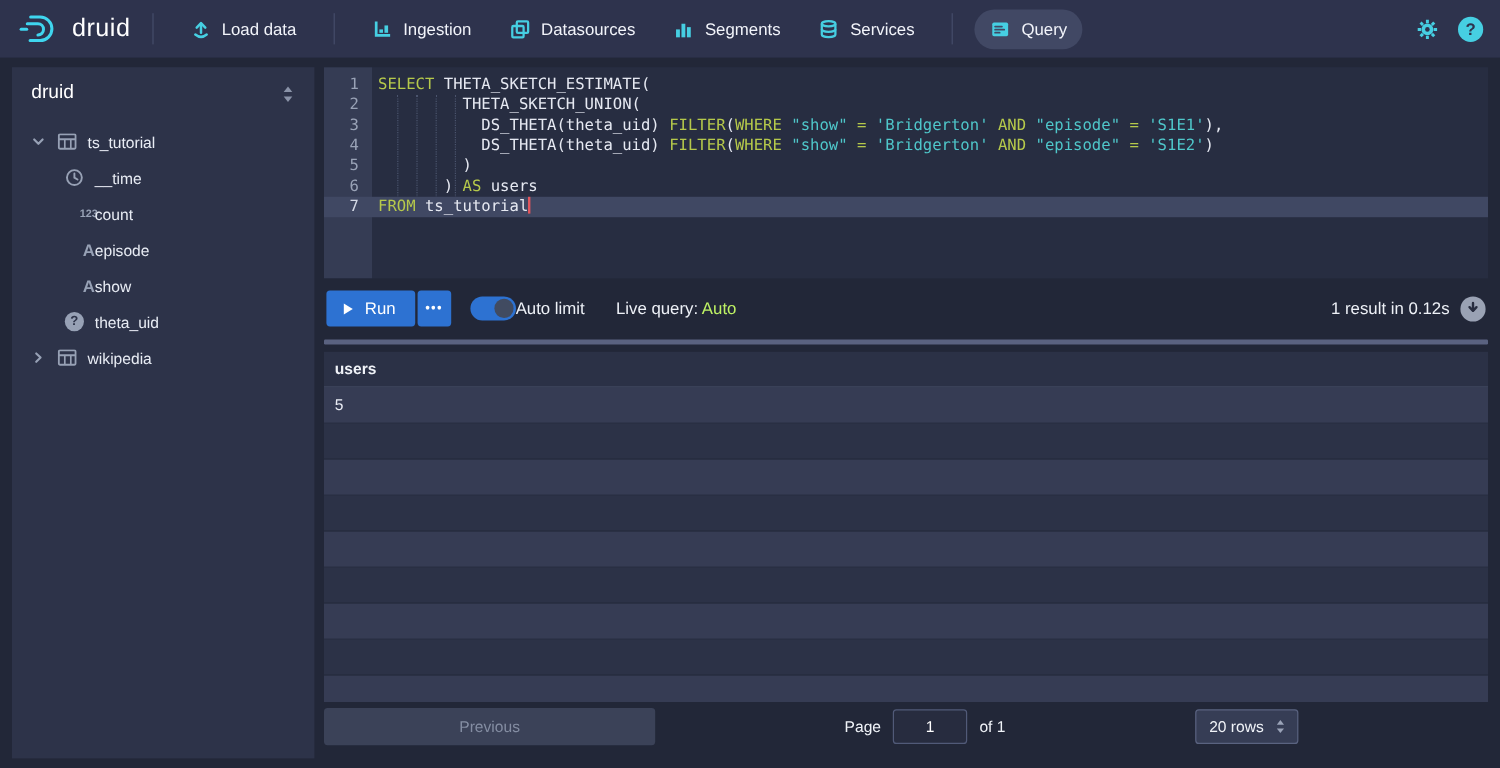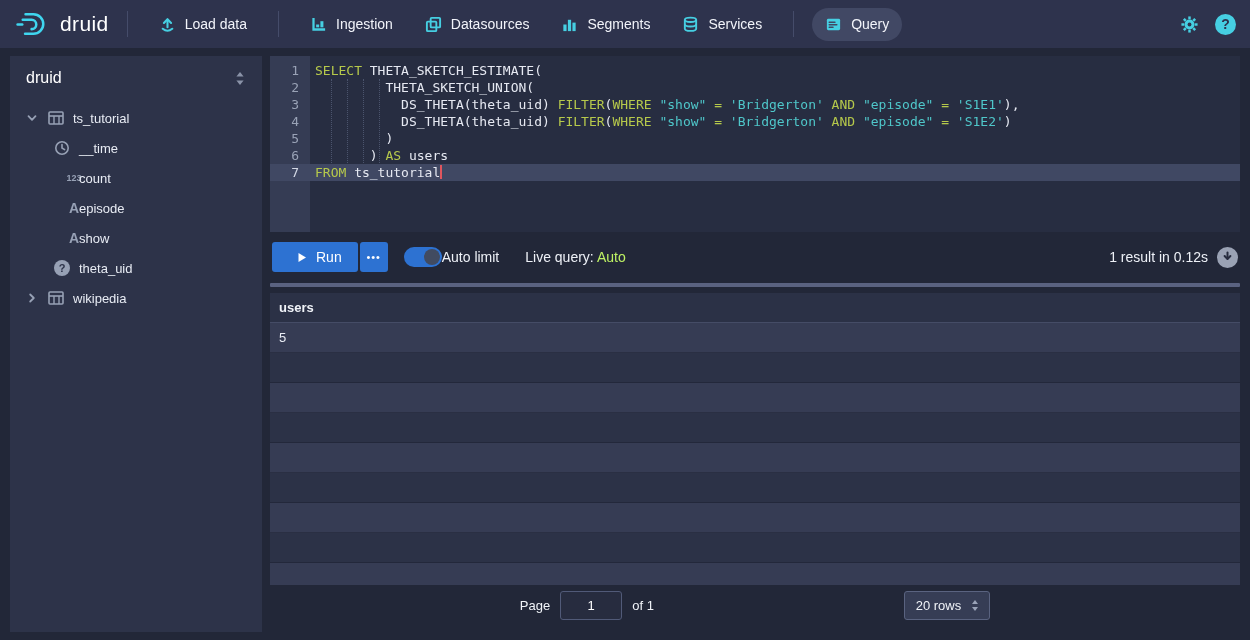--- a/index.html
+++ b/index.html
@@ -66,21 +66,21 @@
   .code-line.active .ln{ color:#d4d9e6; }
   .lt{ white-space:pre; padding-left:5px; }
   .tok-kw{ color:var(--kw); }
   .tok-str{ color:var(--str); }
   .tok-pl{ color:var(--pl);text-align:center; }
   .cursor{ display:inline-block; width:2px; height:14px; background:#e0565e; vertical-align:-2px; }
 
   
   .runbar{ height:50px; display:flex; align-items:center; padding:0 2px; }
   .run-btn{ height:30px; background:var(--blue); border:none; border-radius:3px; color:#fff;
-            font-size:14px; display:flex; align-items:center; gap:9px; padding:0 16px 0 25px; cursor:pointer; }
+            font-size:14px; display:flex; align-items:center; gap:9px; padding:0 16px 0 13px; cursor:pointer; }
   .more-btn{ height:30px; width:28px; background:var(--blue); border:none; border-radius:3px;
              color:#fff; font-size:11px; letter-spacing:1px; margin-left:2px; cursor:pointer; }
   .toggle{ width:38px; height:20px; border-radius:10px; background:var(--blue); position:relative;
            margin-left:16px; cursor:pointer; flex:none; }
   .knob{ position:absolute; right:2px; top:2px; width:16px; height:16px; border-radius:50%; background:#414b61; }
   .toggle-label{ font-size:14px; }
   .live-query{ margin-left:26px; font-size:14px; }
   .live-query a{ color:#bef264; text-decoration:none; cursor:pointer;text-align:right; }
   .run-status{ margin-left:auto; display:flex; align-items:center; gap:9px; font-size:14px; }
   .dl-circle{ width:21px; height:21px; border-radius:50%; background:#9aa2b4; display:flex;
@@ -387,20 +387,21 @@
         <div class="tr odd"></div>
         <div class="tr even"></div>
         <div class="tr odd"></div>
         <div class="tr even"></div>
         <div class="tr odd"></div>
         <div class="tr even"></div>
         <div class="tr odd"></div>
       </div>
 
     <div class="pagination">
+      <button class="pg-btn prev">Previous</button>
       <span class="pg-spacer"></span>
       <div class="pg-center">
         <span class="pg-label">Page</span>
         <input class="pg-input" value="1" style="">
         <span class="pg-label">of 1</span>
       </div>
       <span class="pg-spacer"></span>
       <div class="rows-select">
         <span>20 rows</span>
         <span style="display:flex; color:#9aa3b8;">

